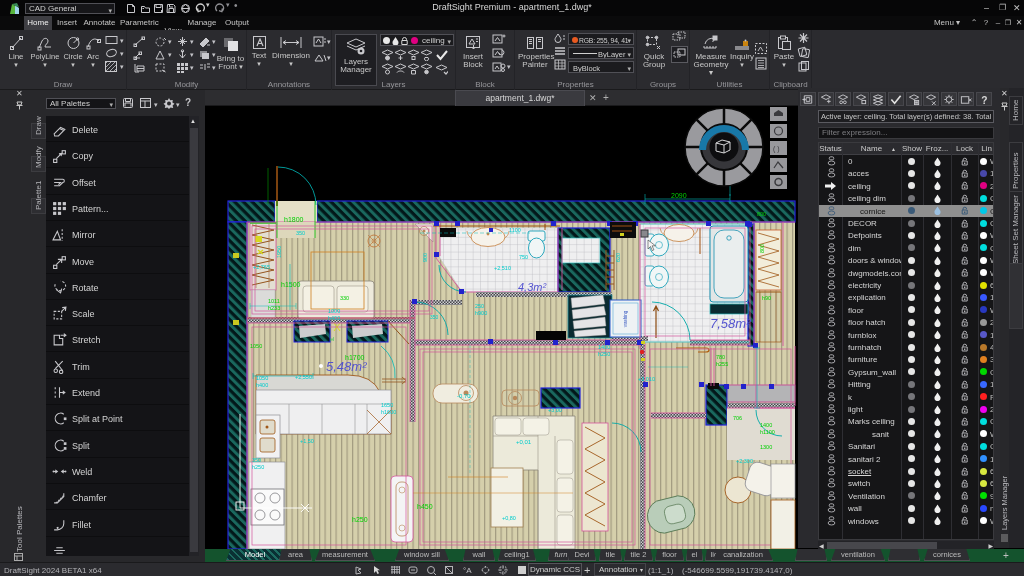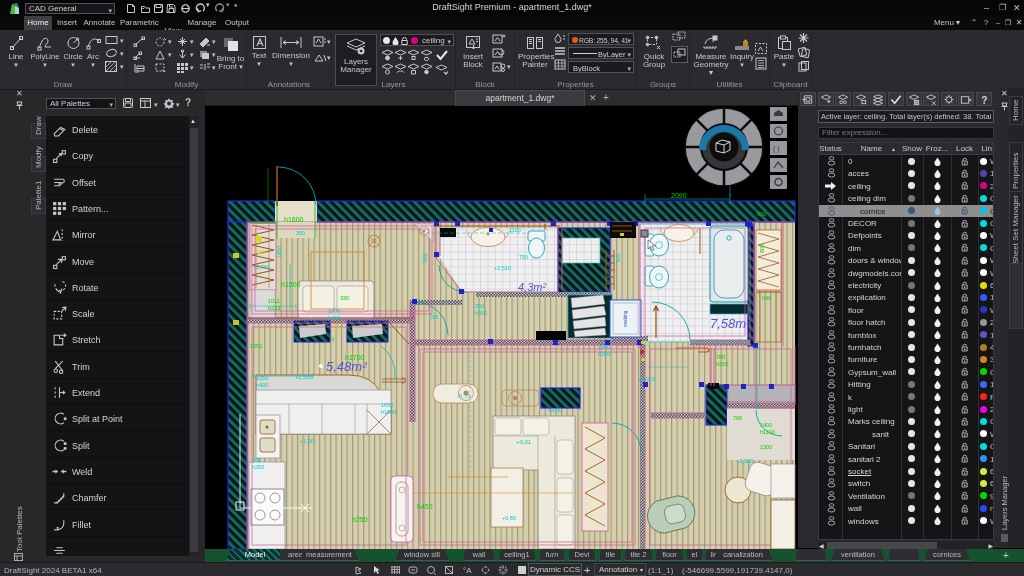--- a/index.html
+++ b/index.html
@@ -1628,25 +1628,25 @@
 <svg class="abs" style="left:0;top:0;" width="819" height="13" viewBox="0 0 819 13">
 <defs>
         <pattern id="mhat" width="6" height="6" patternTransform="rotate(-45)" patternUnits="userSpaceOnUse">
           <rect width="6" height="6" fill="#0a3034"></rect>
           <rect width="2.6" height="6" fill="#1d6a60"></rect>
         </pattern>
       </defs>
 </svg>
 <div class="stab" style="left:21px;width:58px;background:#12444a;color:#fff;background-image:repeating-linear-gradient(45deg,#1d6a60 0 2px,#0a3034 2px 5px);">Model</div>
     <div class="stab" style="left:74px;width:33px;">area</div>
-    <div class="stab" style="left:94px;width:60px;">measurement</div>
+    <div class="stab" style="left:110px;width:60px;">measurement</div>
     <div class="stab" style="left:190px;width:54px;">window sill</div>
     <div class="stab" style="left:258px;width:32px;">wall</div>
     <div class="stab" style="left:293px;width:38px;">ceiling1</div>
-    <div class="stab" style="left:334px;width:26px;font-style:italic;">furn</div>
+    <div class="stab" style="left:343px;width:26px;font-style:italic;">furn</div>
     <div class="stab" style="left:363px;width:28px;">Devi</div>
     <div class="stab" style="left:394px;width:23px;">tile</div>
     <div class="stab" style="left:419px;width:29px;">tile 2</div>
     <div class="stab" style="left:450px;width:29px;">floor</div>
     <div class="stab" style="left:481px;width:17px;">el</div>
     <div class="stab" style="left:500px;width:25px;">ligth</div>
     <div class="stab" style="left:508px;width:60px;">canalization</div>
     <div class="stab" style="left:590px;width:32px;"></div>
     <div class="stab" style="left:626px;width:54px;">ventilation</div>
     <div class="stab" style="left:683px;width:32px;"></div>

